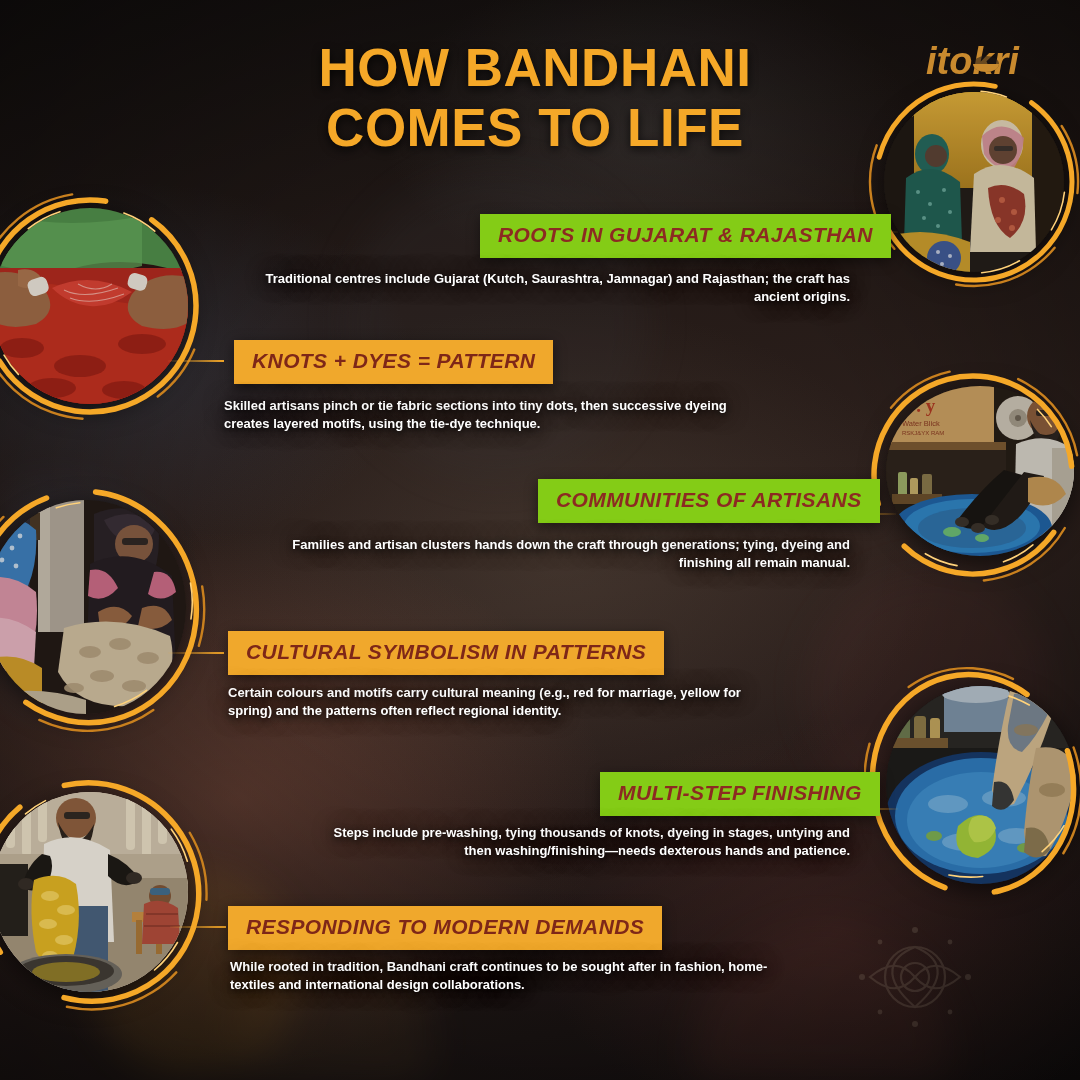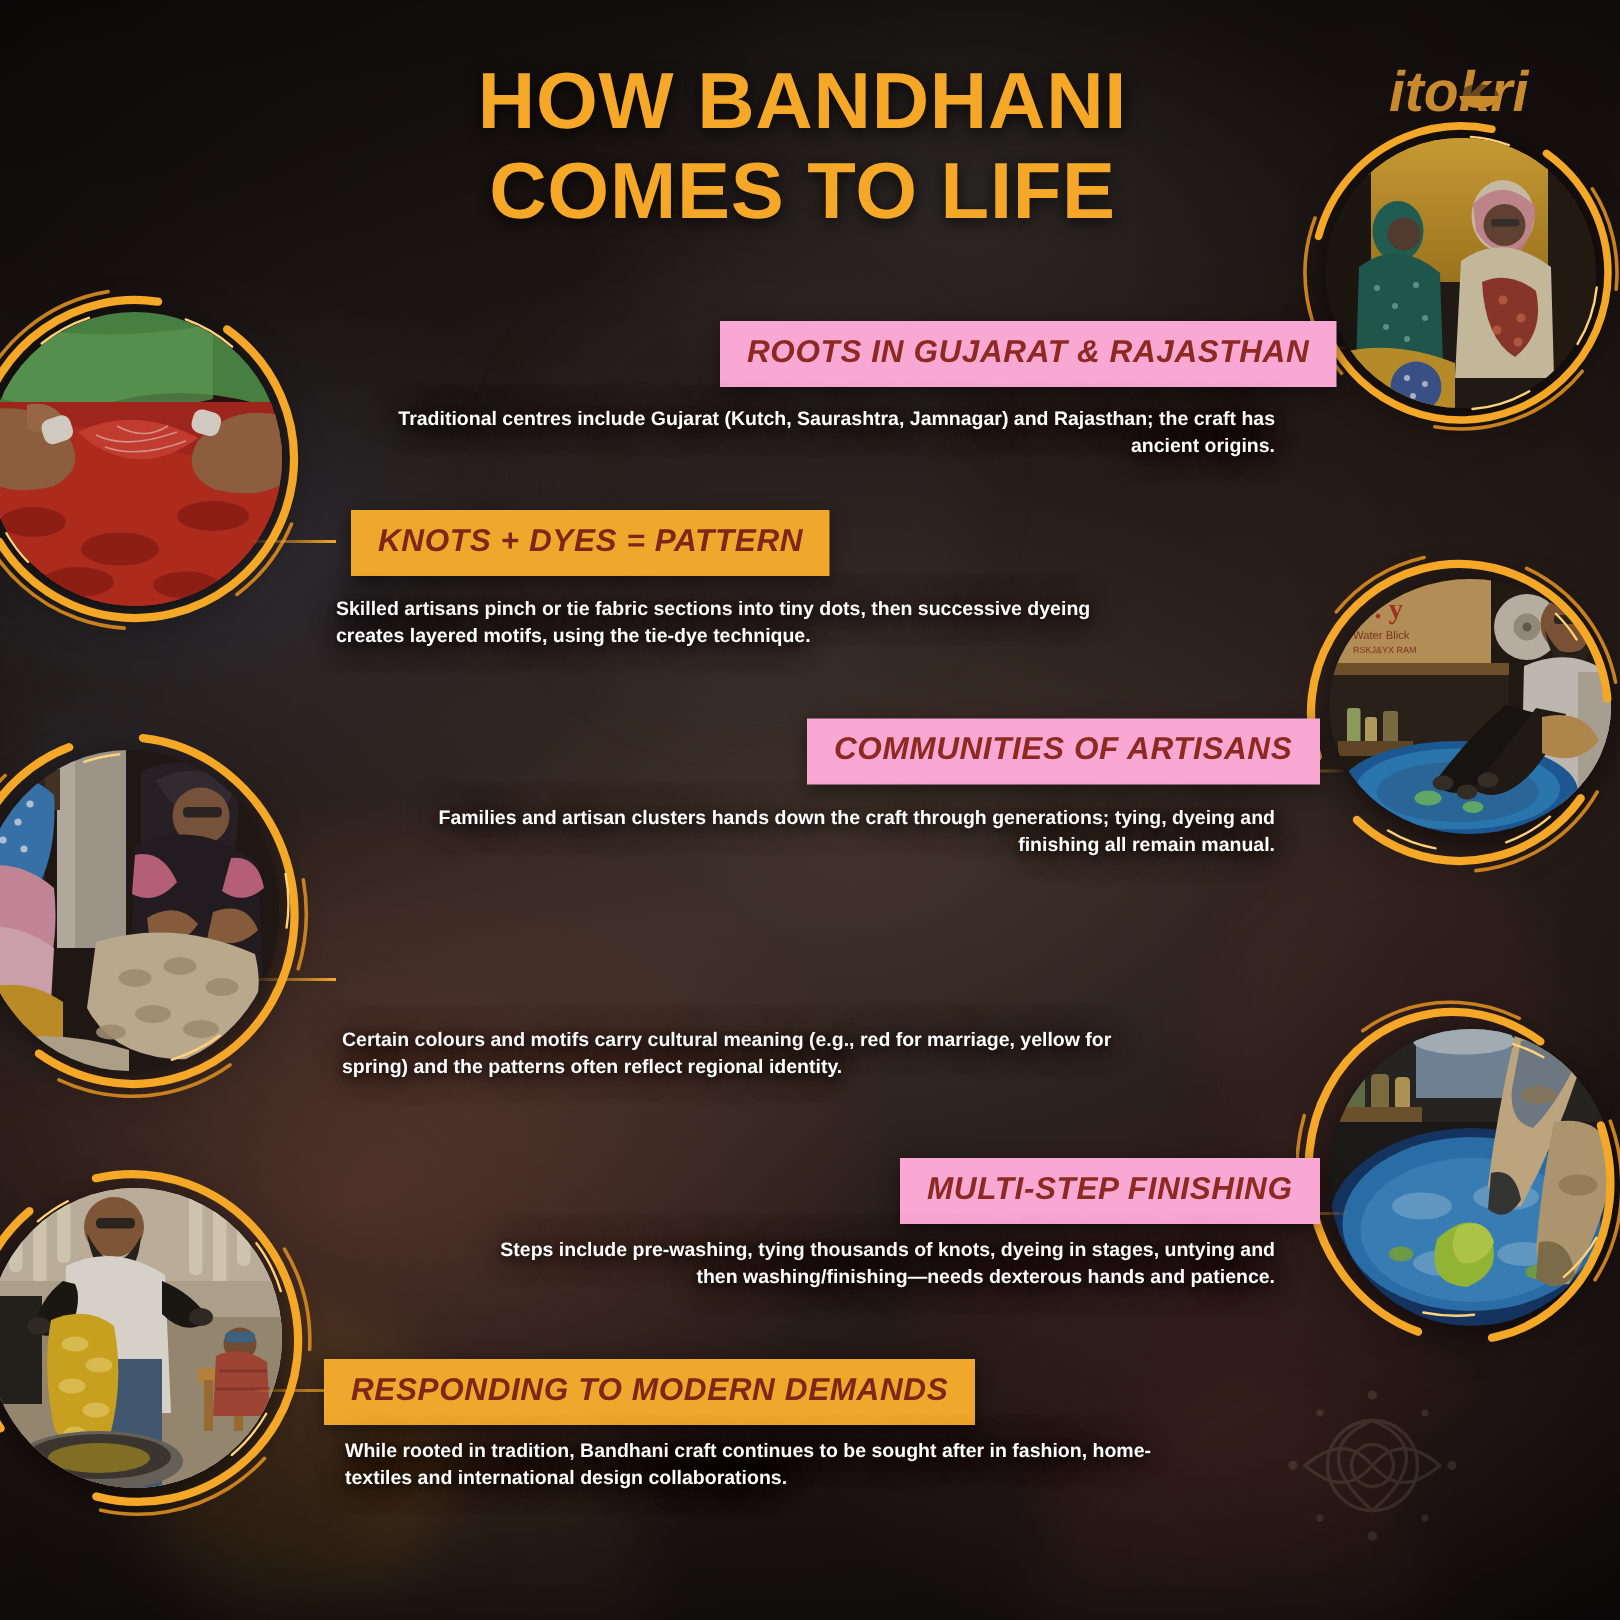--- a/index.html
+++ b/index.html
@@ -87,21 +87,21 @@
   .chip {
     position:absolute; z-index:7;
     padding:9px 18px 11px 18px;
     font-size:21px;
     font-weight:bold;
     font-style:italic;
     letter-spacing:.4px;
     white-space:nowrap;
     box-shadow:0 3px 12px rgba(0,0,0,.45);
   }
-  .chip.cream { background:#f9a8d4; color:#8C2A22;text-align:center; }
+  .chip.cream { background:#84cc16; color:#8C2A22;text-align:center; }
   .chip.amber { background:#F0A82C; color:#7E2718; }
 
   
   .body {
     position:absolute; z-index:7;
     color:#FFFFFF;
     font-size:13px;
     font-weight:bold;
     line-height:1.42;
     text-shadow:0 2px 7px rgba(0,0,0,.85), 0 0 22px rgba(0,0,0,.6);
@@ -461,21 +461,22 @@
 
   <div class="chip cream" style="left:480px; top:214px;">ROOTS IN GUJARAT &amp; RAJASTHAN</div>
   <div class="body r" style="left:260px; top:270px; width:590px;">Traditional centres include Gujarat (Kutch, Saurashtra, Jamnagar) and Rajasthan; the craft has ancient origins.</div>
 
   <div class="chip amber" style="left:234px; top:340px;">KNOTS + DYES = PATTERN</div>
   <div class="body l" style="left:224px; top:397px; width:540px;">Skilled artisans pinch or tie fabric sections into tiny dots, then successive dyeing creates layered motifs, using the tie-dye technique.</div>
 
   <div class="chip cream" style="left:538px; top:479px;">COMMUNITIES OF ARTISANS</div>
   <div class="body r" style="left:240px; top:536px; width:610px;">Families and artisan clusters hands down the craft through generations; tying, dyeing and finishing all remain manual.</div>
 
+  <div class="chip amber" style="left:228px; top:631px;">CULTURAL SYMBOLISM IN PATTERNS</div>
   <div class="body l" style="left:228px; top:684px; width:540px;">Certain colours and motifs carry cultural meaning (e.g., red for marriage, yellow for spring) and the patterns often reflect regional identity.</div>
 
   <div class="chip cream" style="left:600px; top:772px;">MULTI-STEP FINISHING</div>
   <div class="body r" style="left:310px; top:824px; width:540px;">Steps include pre-washing, tying thousands of knots, dyeing in stages, untying and then washing/finishing—needs dexterous hands and patience.</div>
 
-  <div class="chip amber" style="left:216px; top:906px;">RESPONDING TO MODERN DEMANDS</div>
+  <div class="chip amber" style="left:228px; top:906px;">RESPONDING TO MODERN DEMANDS</div>
   <div class="body l" style="left:230px; top:958px; width:560px;">While rooted in tradition, Bandhani craft continues to be sought after in fashion, home-textiles and international design collaborations.</div>
 
 </div>
 
 </body></html>

